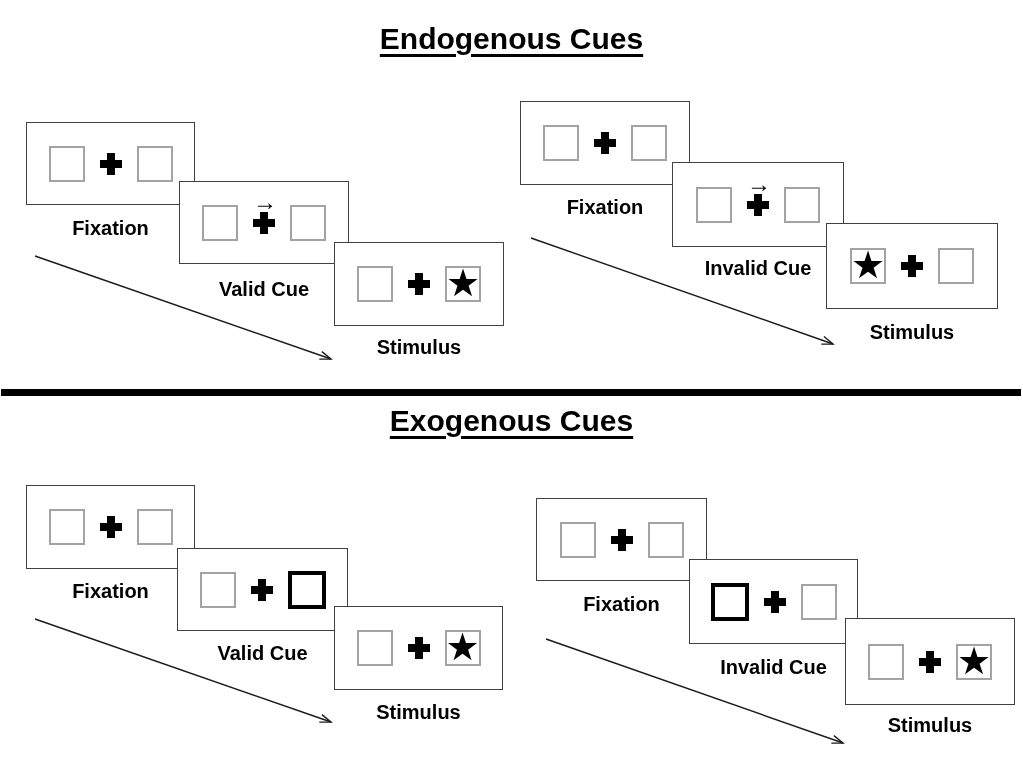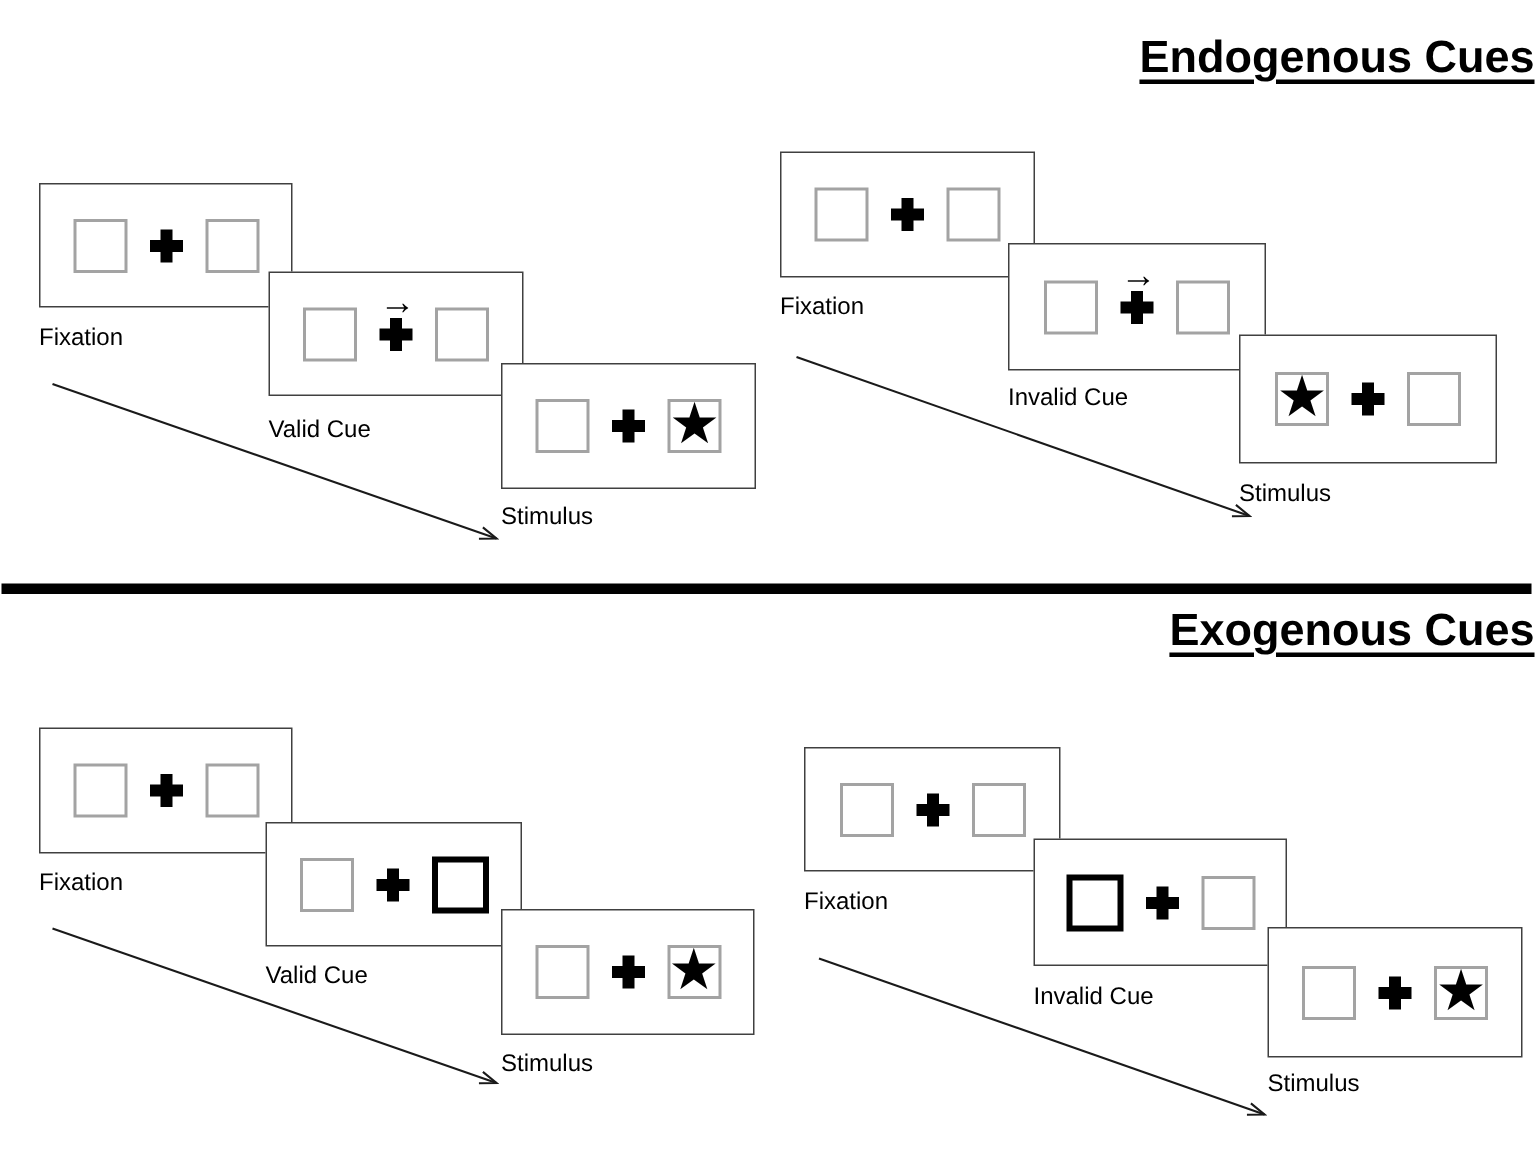--- a/index.html
+++ b/index.html
@@ -3,21 +3,21 @@
 <meta charset="utf-8">
 <style>
   html,body{margin:0;padding:0;}
   body{
     width:1023px;height:767px;background:#ffffff;overflow:hidden;
     font-family:"Liberation Sans",sans-serif;color:#000;
   }
   #page{position:relative;width:1023px;height:767px;background:#fff;}
 
   .title{
-    position:absolute;left:0;width:100%;text-align:right;
+    position:absolute;left:0;width:100%;text-align:center;
     font-size:30px;font-weight:bold;
     text-decoration:underline;text-decoration-thickness:3px;text-underline-offset:5px;
   }
 
   .panel{
     position:absolute;background:#fff;border:1.4px solid #404040;
     display:flex;align-items:center;justify-content:center;gap:15px;
     box-sizing:border-box;
   }
   .sq{
@@ -32,21 +32,21 @@
   .plus::after{content:"";position:absolute;left:7px;top:0;width:8px;height:22px;background:#000;}
 
   .cue-arrow{
     position:absolute;left:0px;top:-19px;font-size:24px;line-height:18px;
     font-weight:normal;color:#000;white-space:nowrap;
   }
 
   .star{font-size:38px;line-height:1;color:#000;transform:translateY(-1px);}
 
   .plabel{
-    position:absolute;font-size:16px;font-weight:normal;line-height:1.15;
+    position:absolute;text-align:center;font-size:20px;font-weight:bold;line-height:1.15;
     white-space:nowrap;
   }
 
   .divider{position:absolute;left:1px;top:389px;width:1020px;height:7px;background:#000;}
 
   svg.arrows{position:absolute;left:0;top:0;z-index:6;pointer-events:none;}
 </style>
 </head>
 <body>
 

